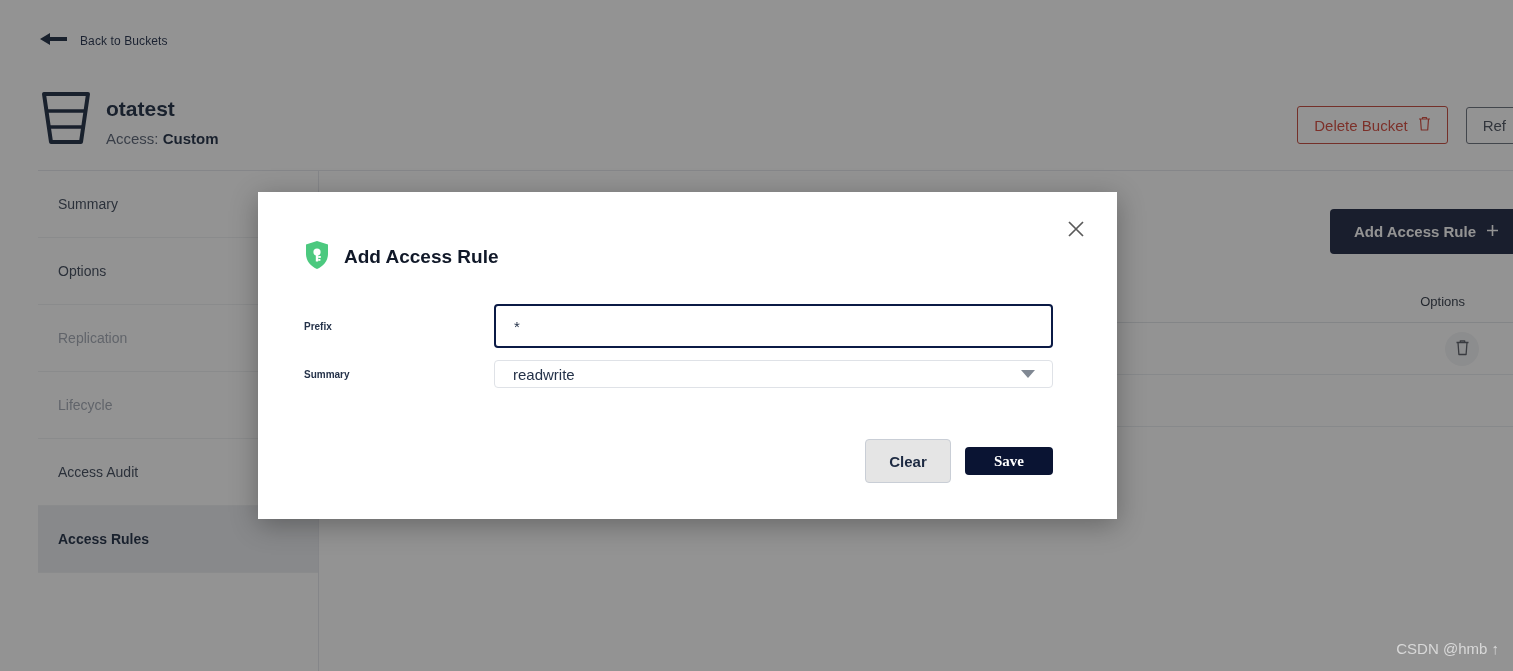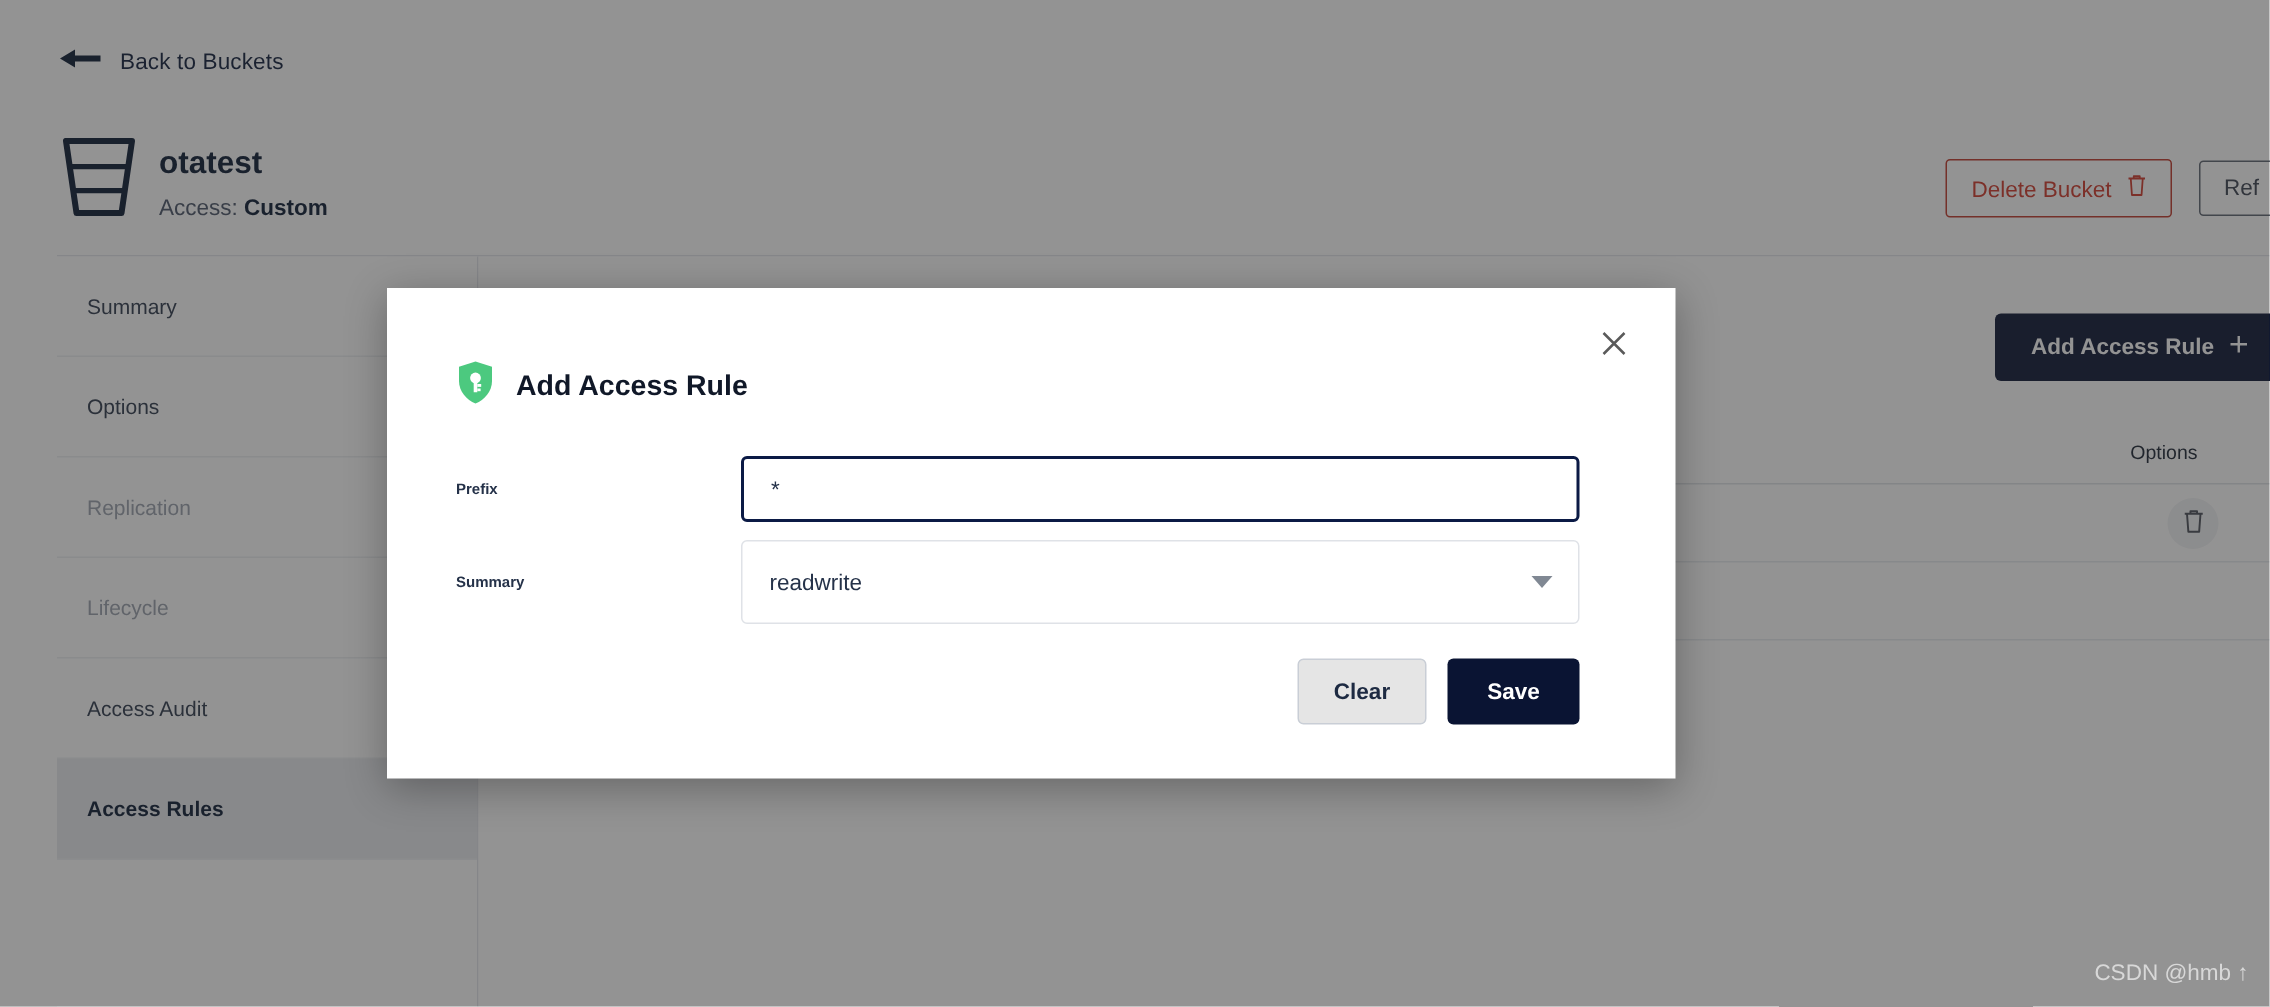--- a/index.html
+++ b/index.html
@@ -17,21 +17,21 @@
   }
 
   
   #back-link {
     position: absolute; left: 38px; top: 31px;
     display: flex; align-items: center; gap: 12px;
     cursor: pointer;
   }
   #back-link .arrow { display: block; }
   #back-link .label {
-    font-size: 15px; color: #0f1d3a; letter-spacing: .1px;
+    font-size: 12px; color: #0f1d3a; letter-spacing: .1px;
   }
 
   
   #bucket-header {
     position: absolute; left: 38px; top: 88px;
     display: flex; align-items: flex-start; gap: 12px;
   }
   #bucket-header .titles { padding-top: 8px; }
   #bucket-name {
     font-size: 21px; font-weight: bold; color: #0b1a33; line-height: 1.25;
@@ -161,21 +161,21 @@
   #row-prefix { top: 112px; }
   #row-access { top: 168px; }
   .field-input {
     width: 559px; height: 44px;
     border: 2px solid #0b1a45; border-radius: 4px;
     padding: 0 18px; font-size: 15px; color: #253249;
     background: #ffffff; outline: none;
     font-family: "Liberation Sans", sans-serif;
   }
   .field-select-wrap {
-    position: relative; width: 559px; height: 56px;
+    position: relative; width: 559px; height: 28px;
   }
   .field-select {
     width: 100%; height: 100%;
     border: 1px solid #dfe2e7; border-radius: 4px;
     padding: 0 18px; font-size: 15px; color: #253249;
     display: flex; align-items: center;
     background: #ffffff; cursor: pointer;
   }
   .select-caret {
     position: absolute; right: 18px; top: 50%;
@@ -192,26 +192,26 @@
   }
   .btn-clear {
     min-width: 86px; height: 44px;
     border: 1px solid #c9ced6; border-radius: 4px;
     background: #e5e5e5; color: #1d2a42;
     font-size: 15px; font-weight: bold; cursor: pointer;
     padding: 0 20px;
     font-family: "Liberation Sans", sans-serif;
   }
   .btn-save {
-    min-width: 88px; height: 44px;
+    min-width: 88px; height: 28px;
     border: none; border-radius: 4px;
     background: #0a1433; color: #ffffff;
     font-size: 15px; font-weight: bold; cursor: pointer;
     padding: 0 22px;
-    font-family: Liberation Sans, sans-serif;
+    font-family: Liberation Serif, serif;
   }
 
   
   #watermark {
     position: absolute; right: 14px; bottom: 14px;
     font-size: 15px; color: #d8d8d8;
     user-select: none; pointer-events: none;
   }
 </style>
 </head>

